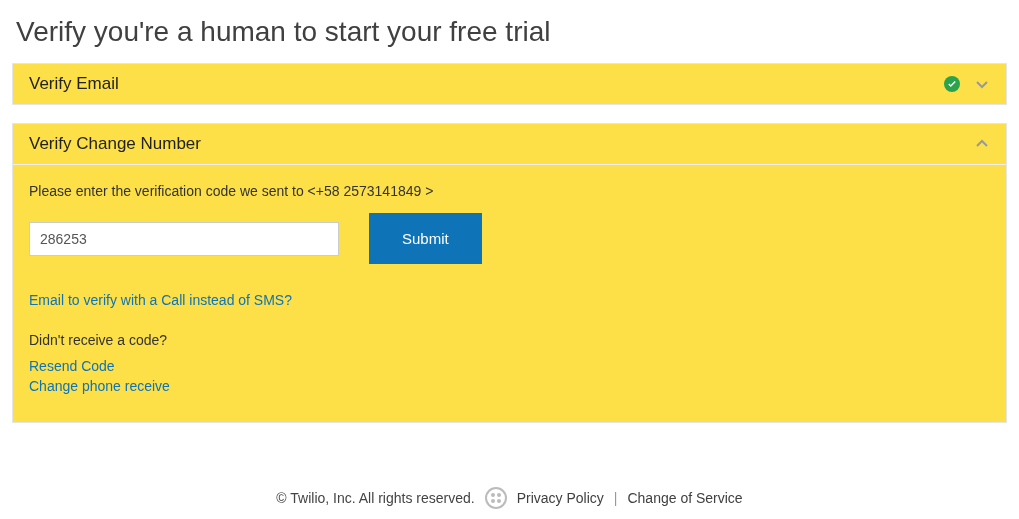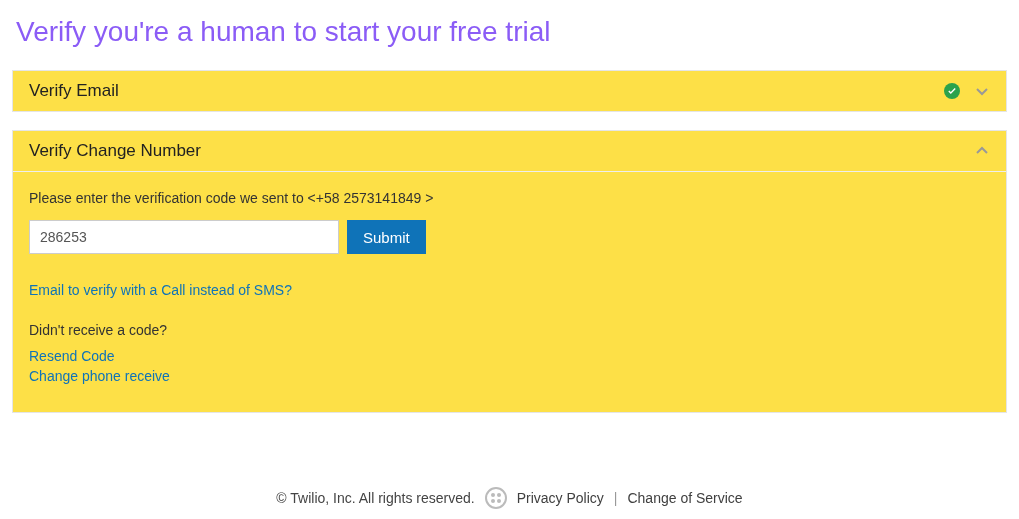--- a/index.html
+++ b/index.html
@@ -8,22 +8,22 @@
       background: #fff;
       color: #222;
       width: 1019px;
       height: 519px;
       position: relative;
     }
     .container { padding: 16px 12px 0 12px; }
     h1 {
       font-weight: 400;
       font-size: 28px;
-      color: #8b5cf6;
-      margin-bottom: 22px;
+      color: #404040;
+      margin-bottom: 15px;
       padding-left: 4px;
     }
     .panel {
       border: 1px solid #e5e5e5;
       margin-bottom: 18px;
       background: #fde047;
     }
     .panel-header {
       display: flex;
       align-items: center;
@@ -37,36 +37,36 @@
     .chevron { width: 16px; height: 16px; color: #999; }
     .panel-body {
       border-top: 1px solid #eee;
       padding: 18px 16px 24px 16px;
     }
     .instruction {
       font-size: 14px;
       color: #333;
       margin-bottom: 14px;
     }
-    .row { display: flex; align-items: center; gap: 8px; margin-bottom: 28px; }
+    .row { display: flex; align-items: center; gap: 30px; margin-bottom: 28px; }
     input[type=text] {
       width: 310px;
       height: 34px;
       border: 1px solid #ccc;
       padding: 0 10px;
       font-size: 14px;
       color: #555;
       outline: none;
     }
     .submit-btn {
       background: #0f73b8;
       color: #fff;
       border: none;
-      height: 34px;
-      padding: 0 16px;
+      height: 51px;
+      padding: 0 33px;
       font-size: 15px;
       cursor: pointer;
     }
     .link {
       color: #0f73b8;
       font-size: 14px;
       text-decoration: none;
       cursor: pointer;
     }
     .block { display: block; }

